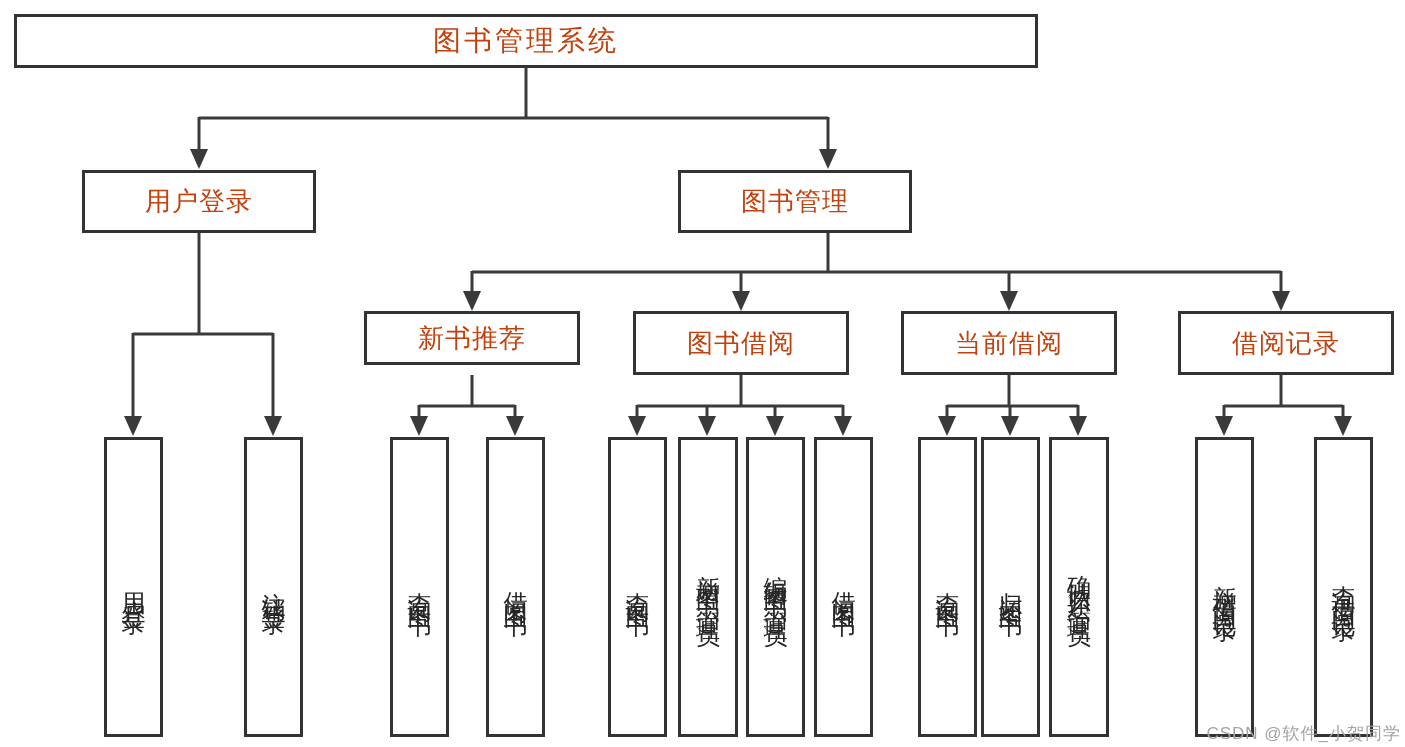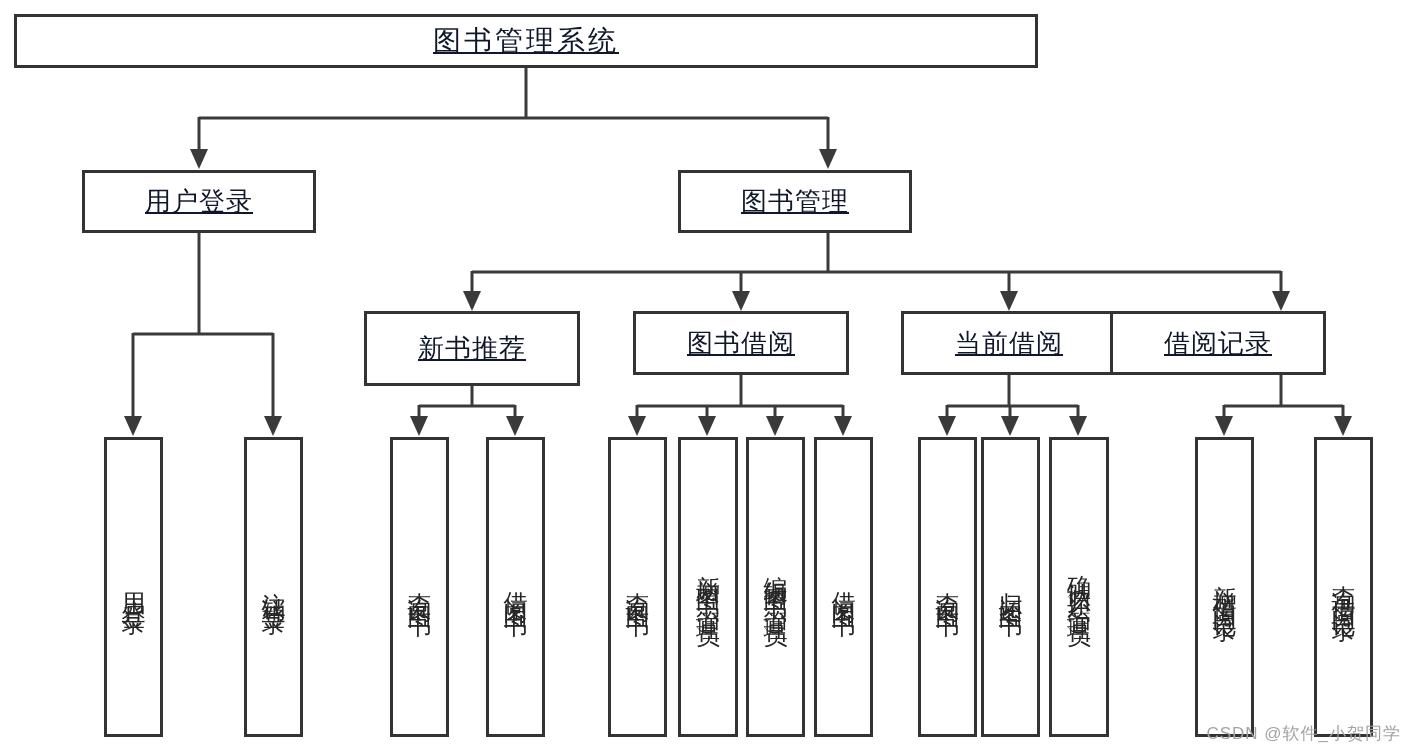--- a/index.html
+++ b/index.html
@@ -29,22 +29,21 @@
     border: 3px solid #333333;
     background: #ffffff;
     display: flex;
     align-items: center;
     justify-content: center;
     text-align: center;
   }
   .hbox {
     font-size: 26px;
     letter-spacing: 1px;
-    color: #0f172a;
-    text-decoration: underline;
+    color: #c2410c;
   }
   .hbox.root {
     font-size: 28px;
     letter-spacing: 3px;
   }
   .vbox span {
     writing-mode: vertical-rl;
     text-orientation: upright;
     font-size: 24px;
     letter-spacing: 7px;
@@ -146,30 +145,30 @@
     <span>图书管理系统</span>
   </div>
 
   <div class="node hbox" style="left:82px; top:170px; width:234px; height:63px;">
     <span>用户登录</span>
   </div>
   <div class="node hbox" style="left:678px; top:170px; width:234px; height:63px;">
     <span>图书管理</span>
   </div>
 
-  <div class="node hbox" style="left:364px; top:311px; width:216px; height:75px;">
+  <div class="node hbox" style="left:364px; top:311px; width:216px; height:54px;">
     <span>新书推荐</span>
   </div>
   <div class="node hbox" style="left:633px; top:311px; width:216px; height:64px;">
     <span>图书借阅</span>
   </div>
   <div class="node hbox" style="left:901px; top:311px; width:216px; height:64px;">
     <span>当前借阅</span>
   </div>
-  <div class="node hbox" style="left:1110px; top:311px; width:216px; height:64px;">
+  <div class="node hbox" style="left:1178px; top:311px; width:216px; height:64px;">
     <span>借阅记录</span>
   </div>
 
   <div class="node vbox" style="left:104px; top:437px; width:59px; height:300px;">
     <span>用户登录</span>
   </div>
   <div class="node vbox" style="left:244px; top:437px; width:59px; height:300px;">
     <span>注销登录</span>
   </div>
 

